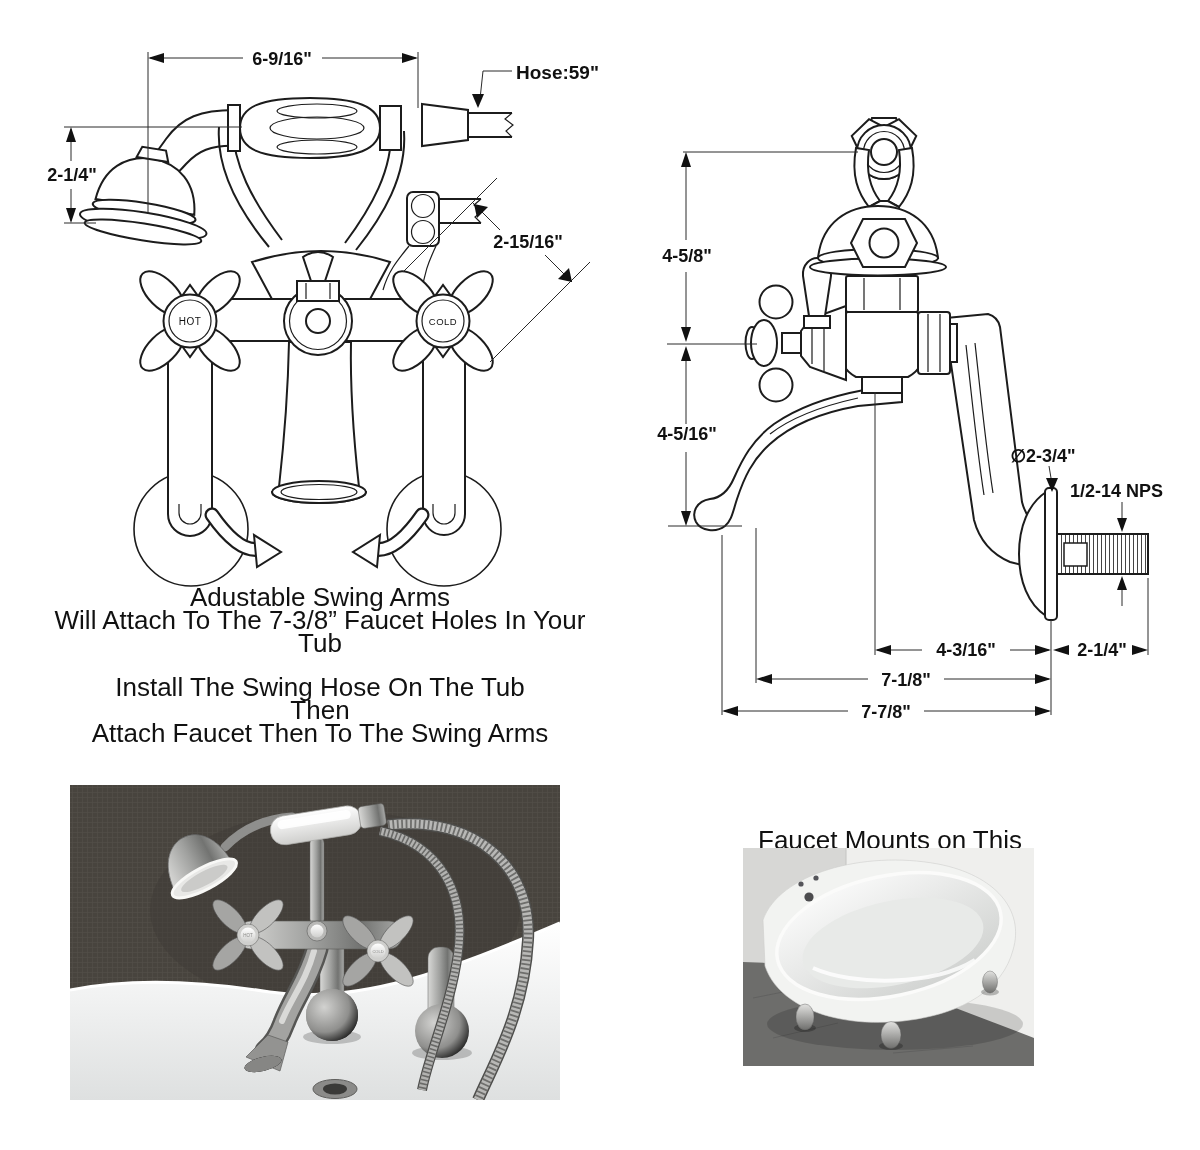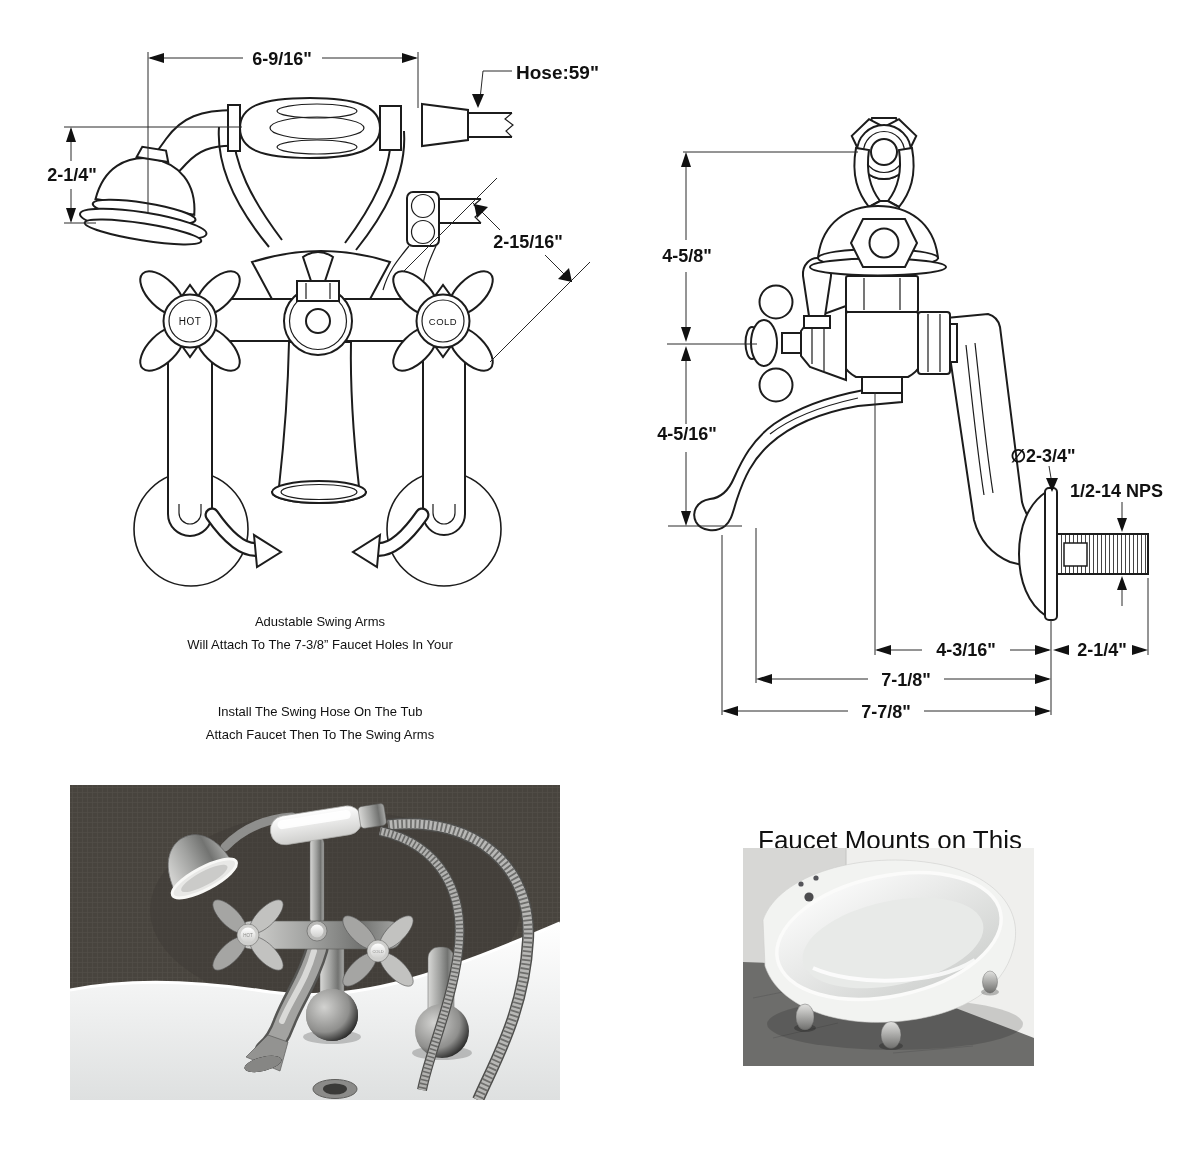--- a/index.html
+++ b/index.html
@@ -3,21 +3,21 @@
 <meta charset="utf-8">
 <style>
   html,body{margin:0;padding:0;background:#fff;}
   .page{position:relative;width:1200px;height:1150px;background:#fff;overflow:hidden;
         font-family:"Liberation Sans",sans-serif;}
   .abs{position:absolute;}
   svg text{font-family:"Liberation Sans",sans-serif;}
   .dim{font-weight:bold;font-size:18px;fill:#111;}
   .dimbig{font-weight:bold;font-size:19px;fill:#111;}
   .hc{font-size:10px;fill:#111;letter-spacing:.5px;}
-  .notes{width:560px;left:40px;text-align:center;color:#111;font-size:13px;line-height:23px;margin-top:24px;}
+  .notes{width:560px;left:40px;text-align:center;color:#111;font-size:26px;line-height:23px;}
   .caption{left:690px;width:400px;text-align:center;color:#111;font-size:26px;line-height:33px;}
   .ln{stroke:#1c1c1c;fill:none;}
   .ln2{stroke:#1c1c1c;stroke-width:2;fill:#fff;}
   .ln2n{stroke:#1c1c1c;stroke-width:2;fill:none;}
   .thin{stroke:#1c1c1c;stroke-width:1.2;fill:none;}
   .dl{stroke:#2a2a2a;stroke-width:1;fill:none;}
   .ar{fill:#111;stroke:none;}
 </style>
 </head>
 <body>
@@ -306,23 +306,25 @@
       <polygon points="722,711 738,706 738,716" class="ar"></polygon>
       <polygon points="1051,711 1035,706 1035,716" class="ar"></polygon>
       <text class="dim" text-anchor="middle" x="886" y="718">7-7/8"</text>
     </g>
   </g>
 </svg>
 
 <div class="abs notes" style="top:586px">
   <div>Adustable Swing Arms</div>
   <div>Will Attach To The 7-3/8” Faucet Holes In Your</div>
+  <div>Tub</div>
 </div>
 <div class="abs notes" style="top:676px">
   <div>Install The Swing Hose On The Tub</div>
+  <div>Then</div>
   <div>Attach Faucet Then To The Swing Arms</div>
 </div>
 
 <div class="abs caption" style="top:824px">
   <div>Faucet Mounts on This</div>
   <div>Style Tub</div>
 </div>
 
 <svg class="abs" style="left:70px;top:785px" width="490" height="315" viewBox="0 0 490 315">
   <defs>

